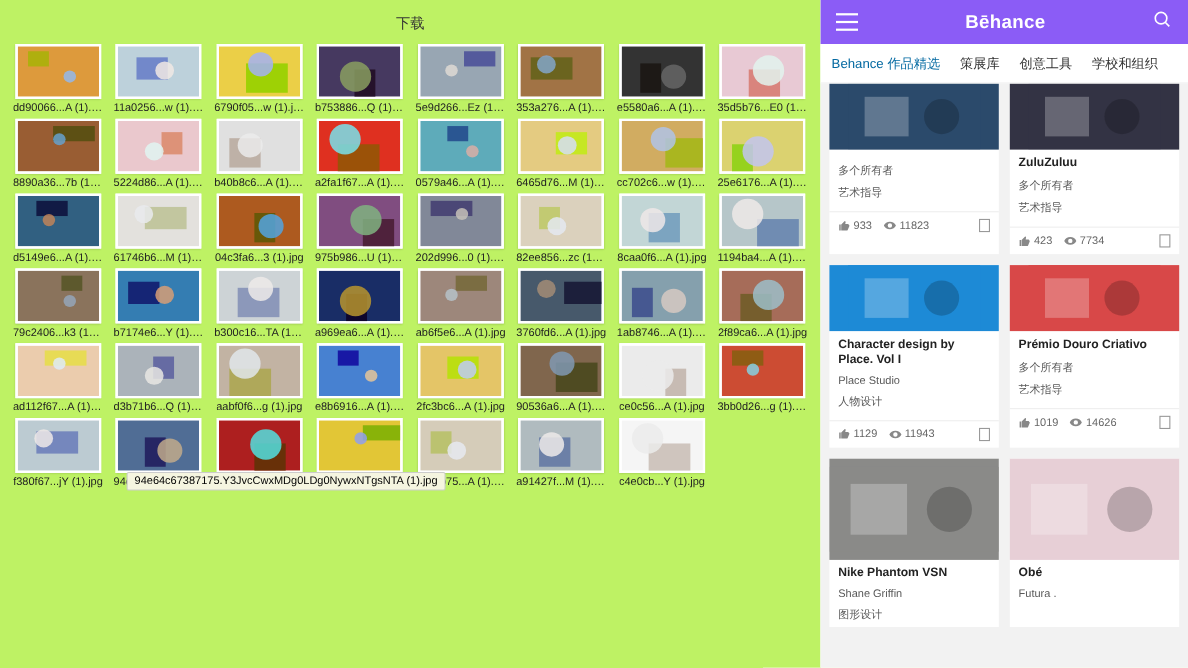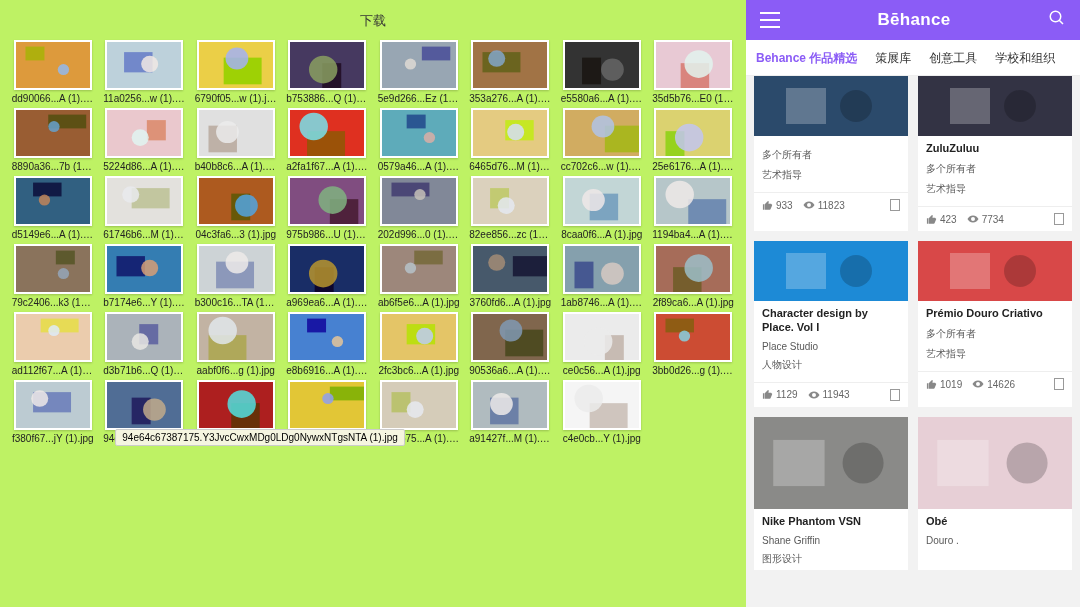--- a/index.html
+++ b/index.html
@@ -13,21 +13,21 @@
 .fname{font-size:10px;color:#222;margin-top:3px;max-width:82px;white-space:nowrap;overflow:hidden;text-overflow:ellipsis;text-align:center}
 .tooltip{position:absolute;bottom:-2px;left:50%;transform:translateX(-10%);background:#f5f5e0;border:1px solid #ccc;padding:2px 6px;font-size:10px;white-space:nowrap;z-index:10;border-radius:2px}
 .behance{flex:1;height:100%;background:#fff;display:flex;flex-direction:column}
 .bh-header{background:#8b5cf6;height:40px;display:flex;align-items:center;justify-content:space-between;padding:0 14px;color:#fff}
 .bh-logo{font-weight:700;font-size:17px;letter-spacing:.3px}
 .hamburger{width:20px;height:16px;display:flex;flex-direction:column;justify-content:space-between}
 .hamburger span{display:block;height:2px;background:#fff}
 .search-ico svg{width:18px;height:18px}
 .bh-nav{background:#fff;display:flex;gap:18px;padding:10px 10px 8px;font-size:12px;border-bottom:1px solid #eee}
 .bh-nav span{color:#333}
-.bh-nav span.active{color:#8b5cf6;font-weight:700}
+.bh-nav span.active{color:#0369a1;font-weight:400}
 .bh-feed{flex:1;overflow:auto;background:#f2f2f2;padding:0 8px}
 .cards{display:grid;grid-template-columns:1fr 1fr;gap:10px;padding-top:0}
 .card{background:#fff}
 .card-img{height:60px;background:#667;overflow:hidden}
 .card-img svg{width:100%;height:100%}
 .card-body{padding:6px 8px 4px}
 .card-title{font-size:11px;font-weight:700;color:#222;line-height:1.25;min-height:14px}
 .card-sub{font-size:10px;color:#595959;margin-top:6px}
 .card-cat{font-size:10px;color:#595959;margin-top:6px}
 .card-stats{display:flex;align-items:flex-end;justify-content:space-between;padding:6px 8px;border-top:1px solid #eee;margin-top:6px;font-size:10px;color:#666}
@@ -666,19 +666,19 @@
           </div>
         </div>
         <div class="card">
           <div class="card-img" style="background: rgb(231, 207, 214); height: 92px;"><svg viewBox="0 0 120 60">
               <rect width="120" height="60" fill="#e7cfd6"></rect>
               <rect x="15" y="12" width="40" height="36" fill="rgba(255,255,255,.25)"></rect>
               <circle cx="85" cy="30" r="16" fill="rgba(0,0,0,.2)"></circle>
             </svg></div>
           <div class="card-body">
             <div class="card-title">Obé</div>
-            <div class="card-sub">Douro .</div>
+            <div class="card-sub">Futura .</div>
             <div class="card-cat"></div>
           </div>
         </div>
       </div>
   </div>
 </div>
 
 </body></html>

